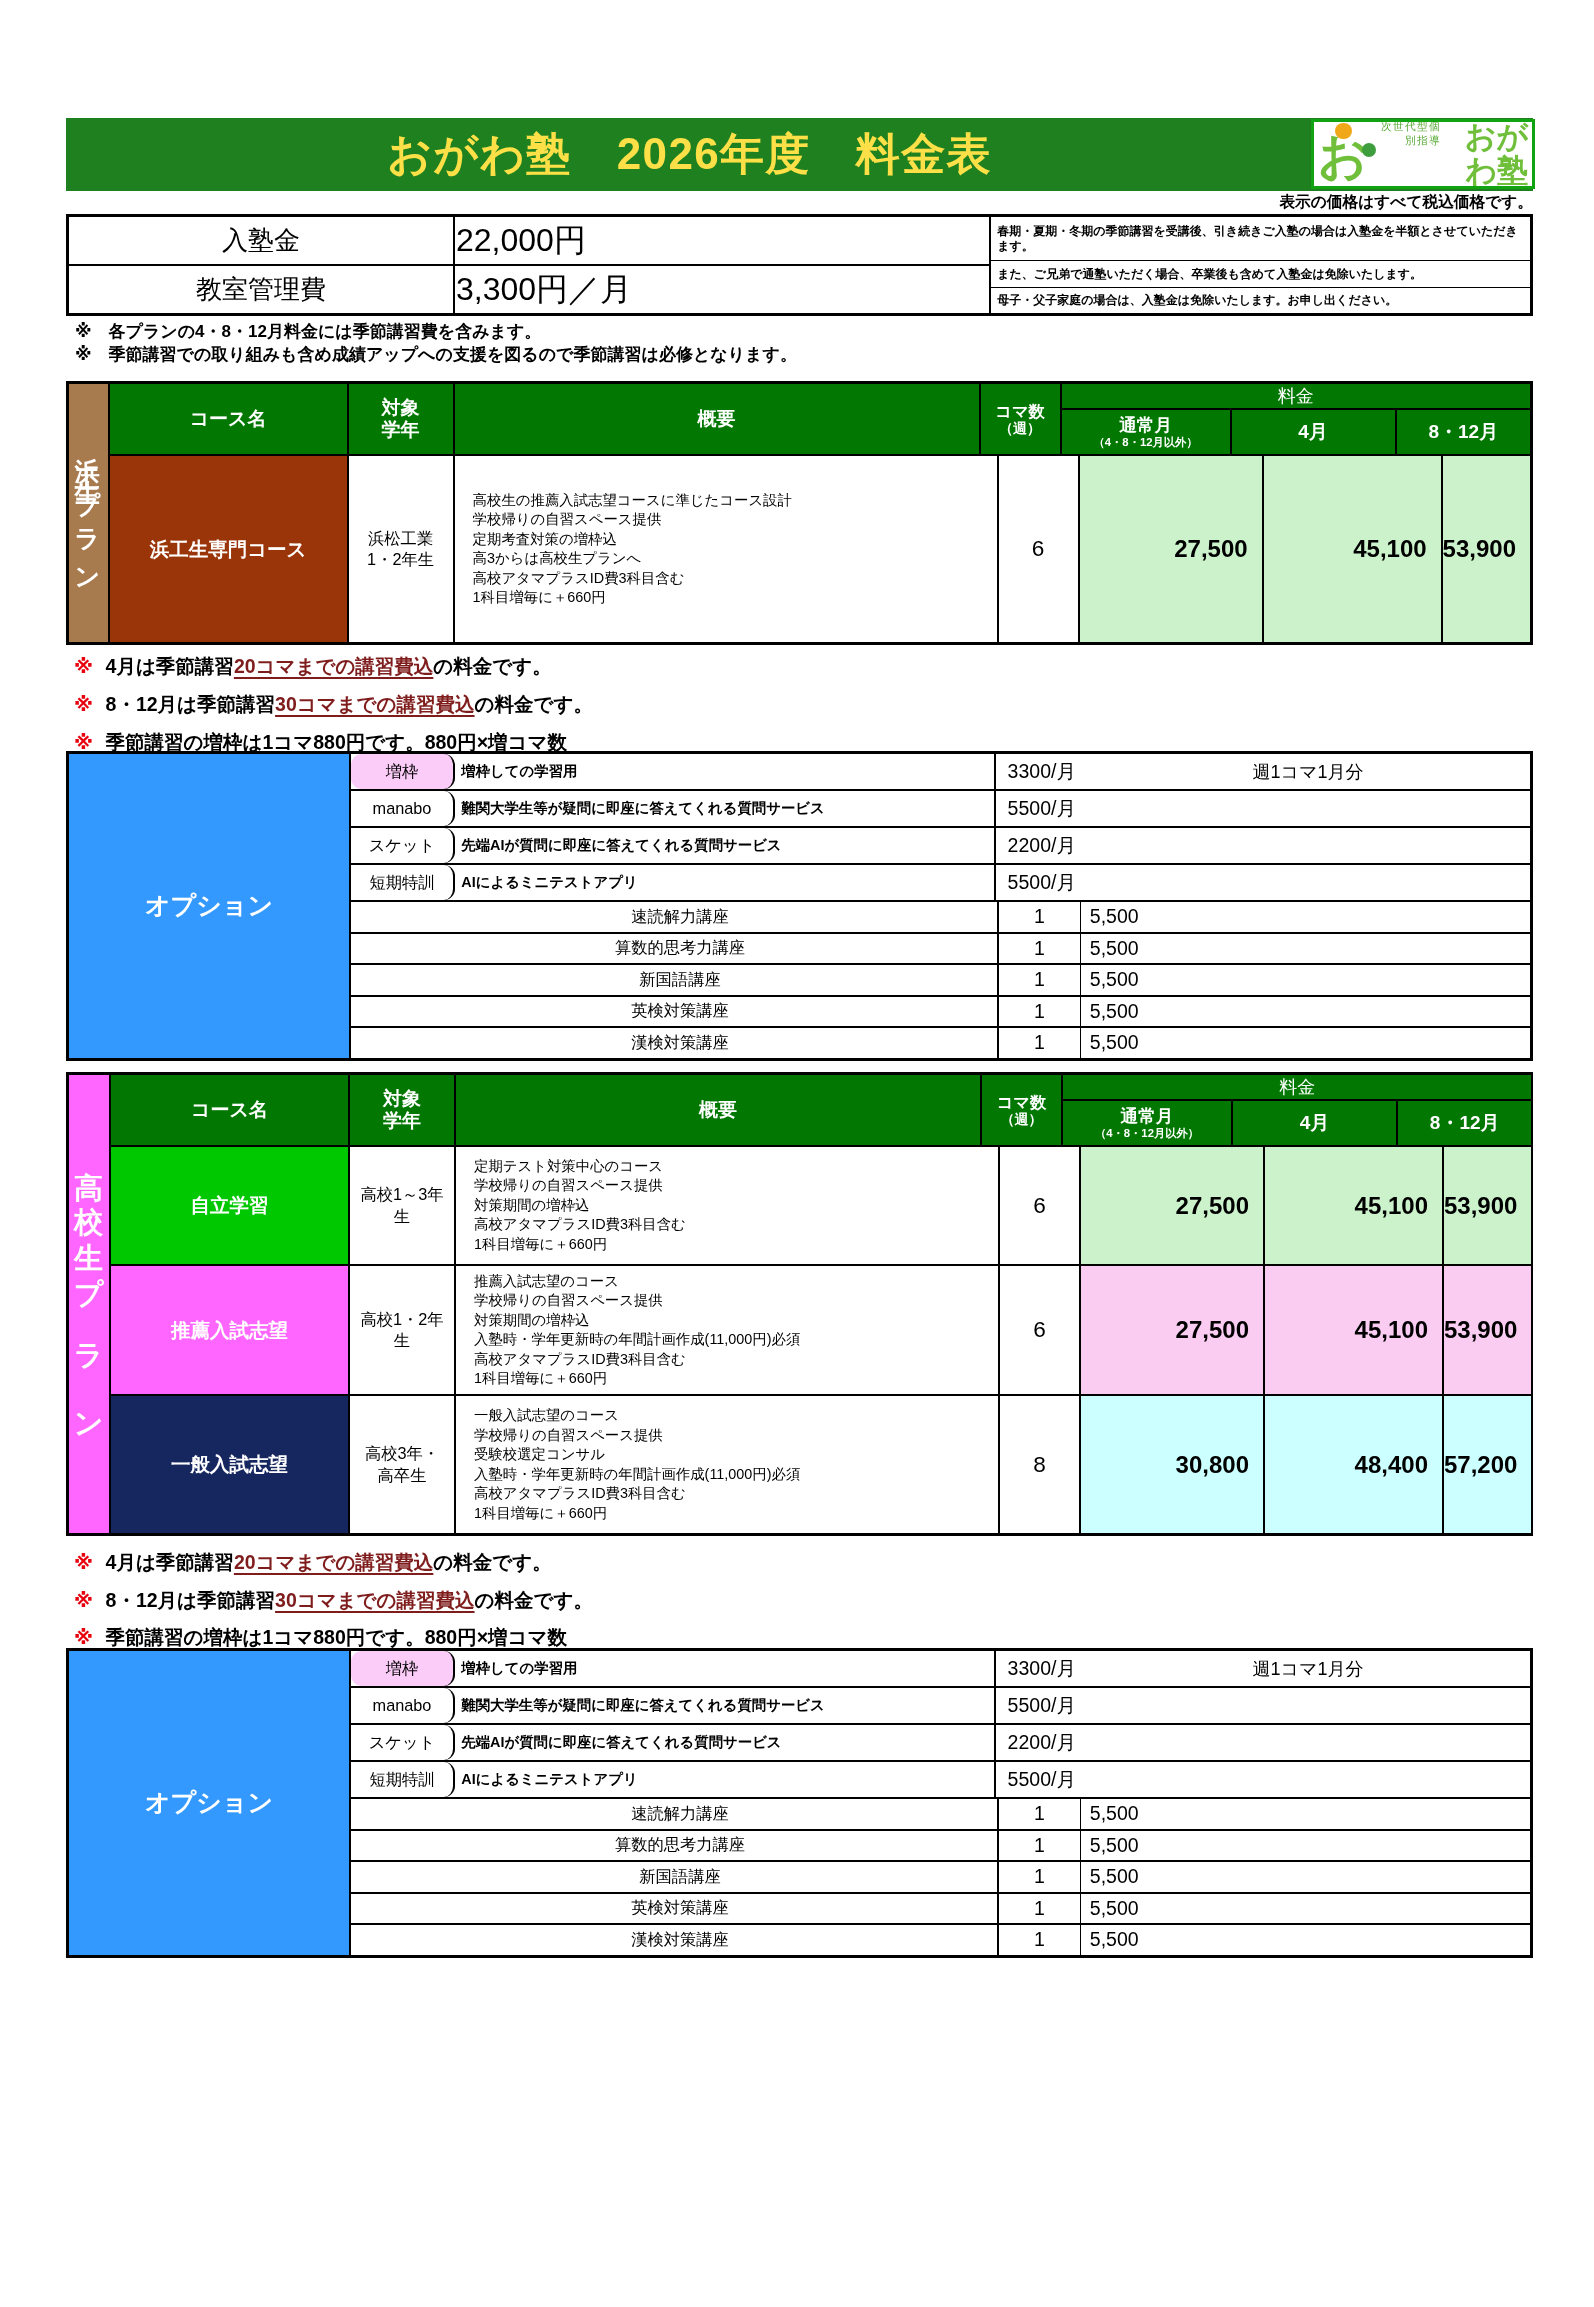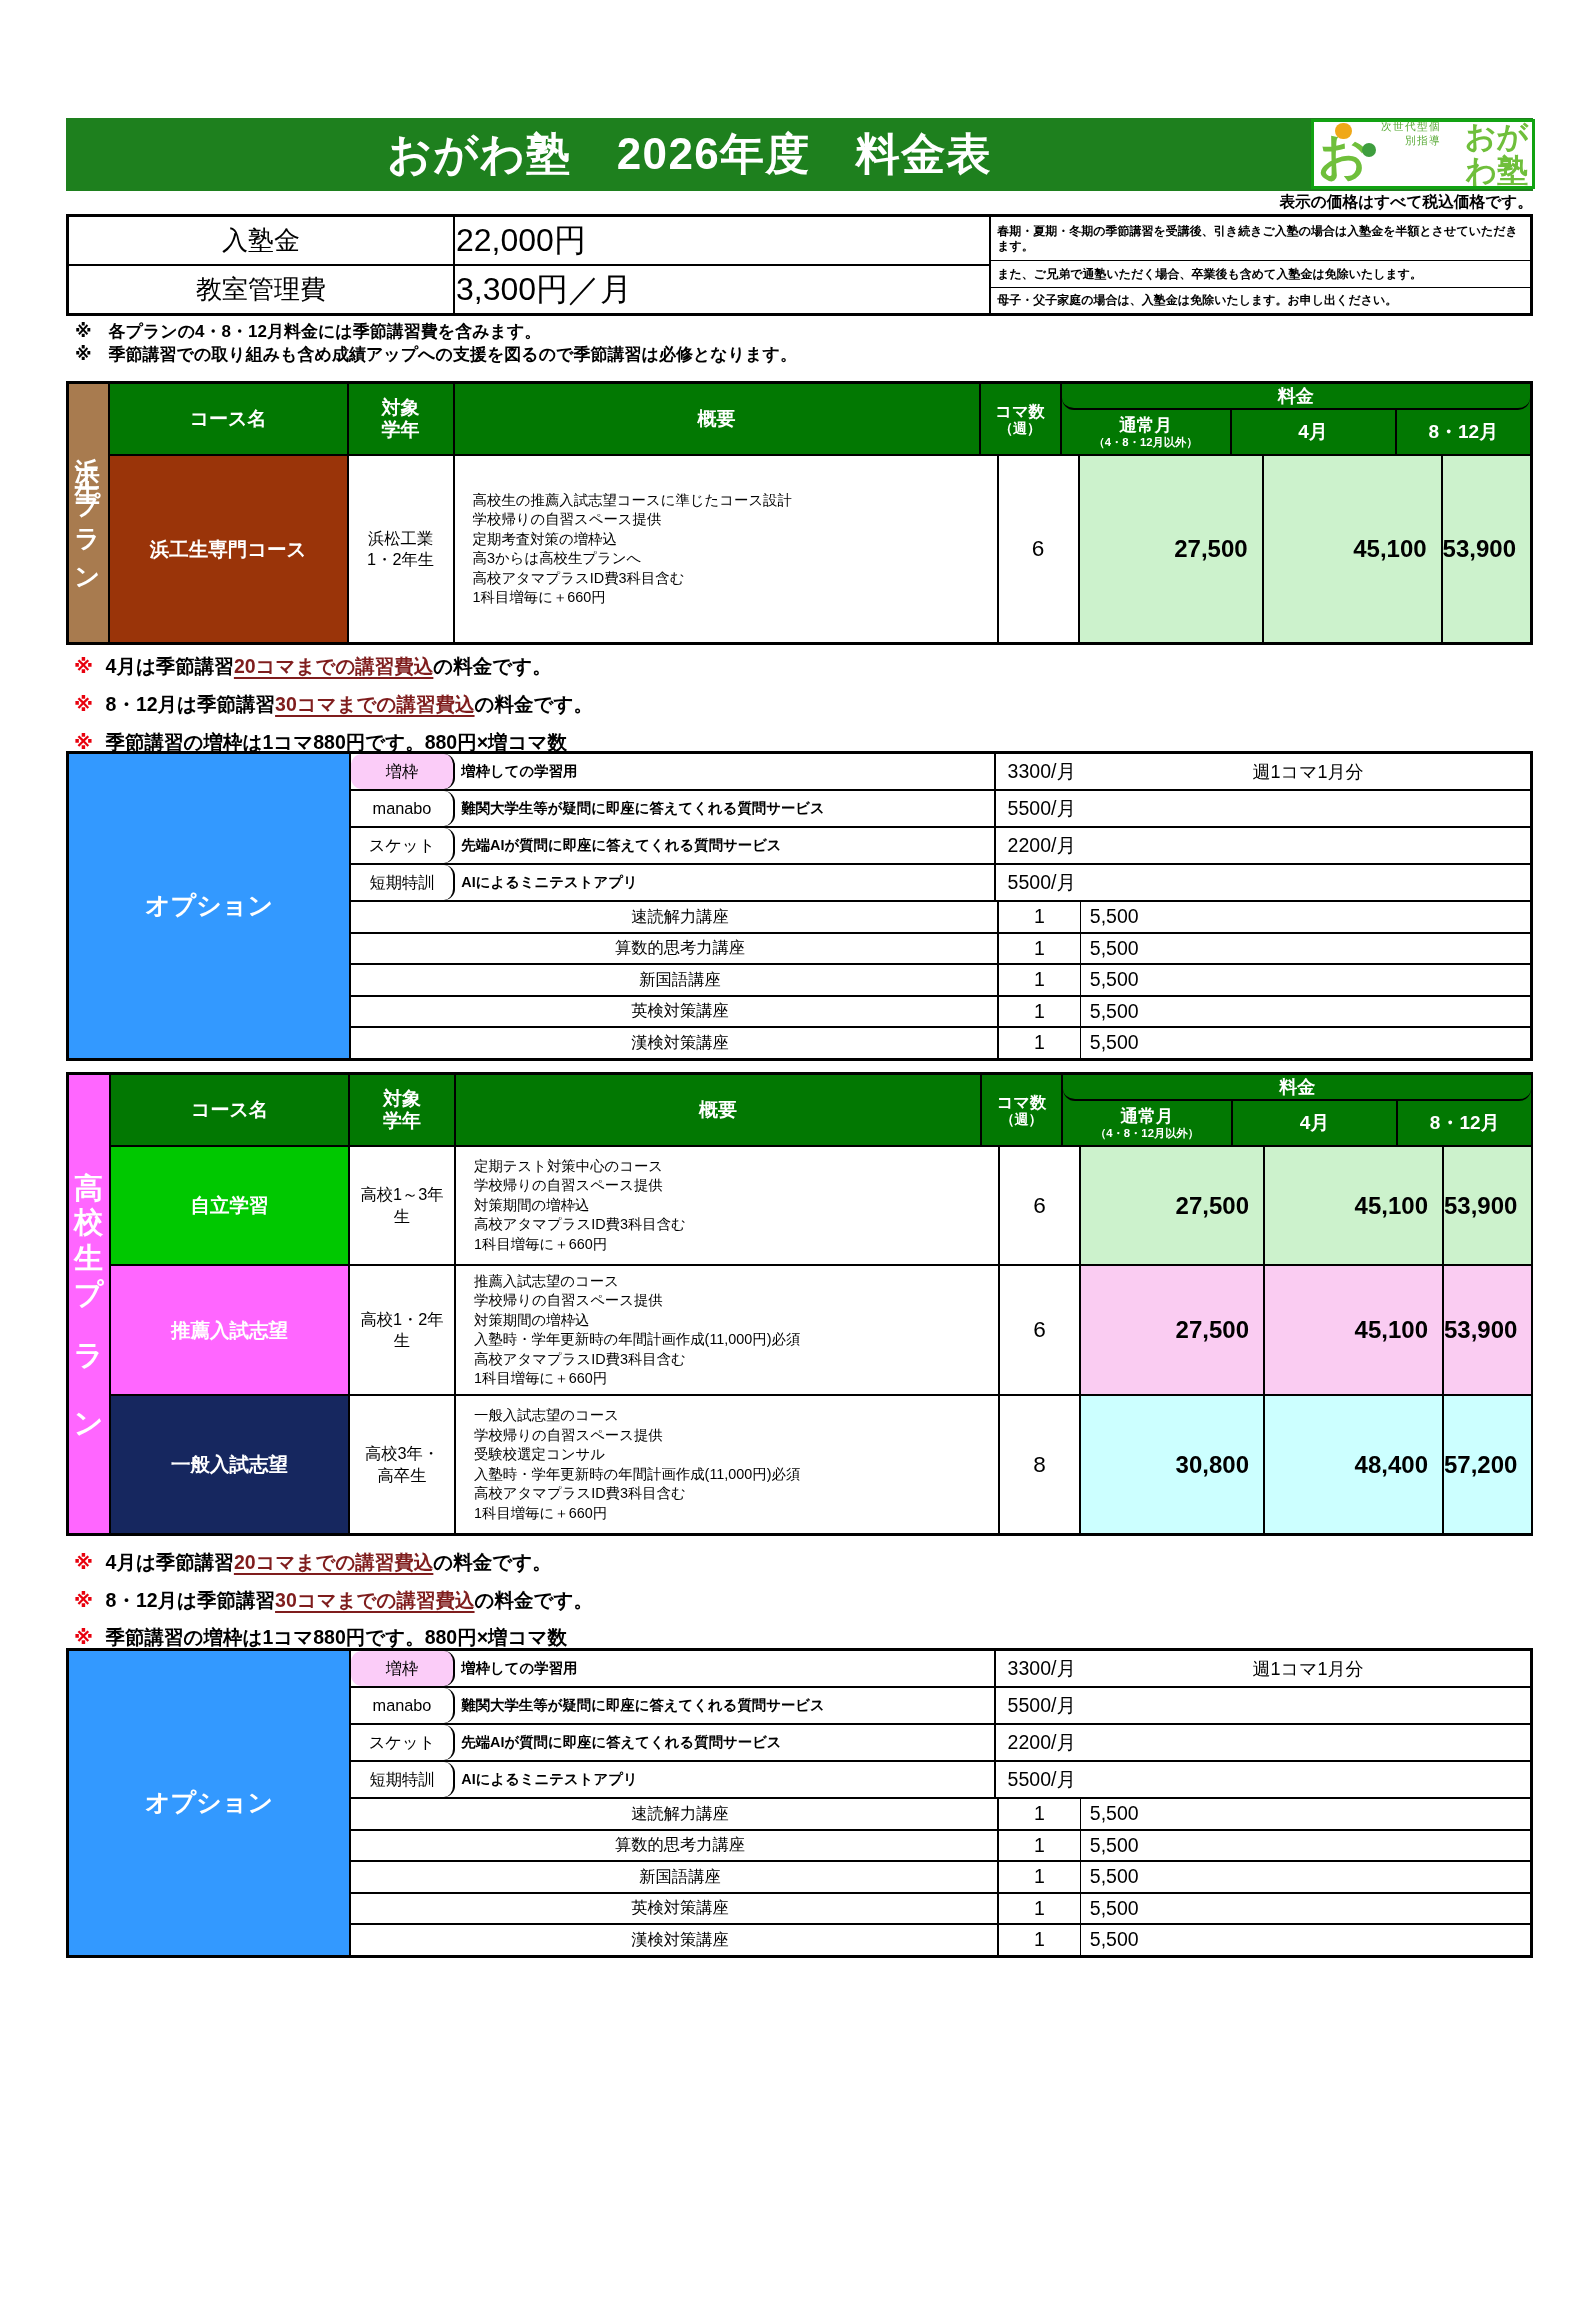--- a/index.html
+++ b/index.html
@@ -5,21 +5,21 @@
   html,body{margin:0;padding:0;background:#fff;}
   #page{
     position:relative;width:1594px;height:2307px;background:#ffffff;overflow:hidden;
     font-family:"Liberation Sans","DejaVu Sans",sans-serif;color:#000;
   }
   .abs{position:absolute;box-sizing:border-box;}
 
   
   .banner{left:66px;top:118px;width:1467px;height:73px;background:#1E801E;
     display:flex;align-items:center;justify-content:center;}
-  .banner-title{color:#ffffff;font-size:44px;font-weight:700;letter-spacing:1.3px;
+  .banner-title{color:#fde047;font-size:44px;font-weight:700;letter-spacing:1.3px;
     padding-right:220px;white-space:nowrap;}
   .logo-box{left:1311px;top:119px;width:224px;height:70px;background:#fff;
     border:3.8px solid #12A312;display:flex;align-items:center;padding:0 3.8px;}
   .logo-mark{position:relative;width:57px;height:60px;flex:0 0 57px;}
   .logo-o{position:absolute;left:0;top:3.8px;font-size:50px;line-height:57px;font-weight:700;color:#6FBF3B;}
   .dot-orange{position:absolute;left:17.6px;top:-1.3px;width:16.3px;height:16.3px;border-radius:50%;background:#F0A818;}
   .dot-green{position:absolute;right:-1.3px;top:19px;width:14.4px;height:14.4px;border-radius:50%;background:#3E9E3E;}
   .logo-texts{flex:1;display:flex;flex-direction:row;justify-content:center;}
   .logo-tagline{font-size:10.7px;color:#55A832;text-align:right;letter-spacing:1.3px;}
   .logo-name{font-size:31px;font-weight:700;color:#6FBF3B;text-align:right;line-height:1.1;}
@@ -48,21 +48,21 @@
   .strip1 .strip-text{font-size:25px;letter-spacing:11.3px;}
   .strip2 .strip-text{font-size:29px;letter-spacing:36px;}
   .pmain{flex:1;display:flex;flex-direction:column;}
   .phead{height:70px;display:flex;background:#027802;color:#fff;}
   .hc{display:flex;flex-direction:column;align-items:center;justify-content:center;
     font-size:19px;font-weight:700;border-right:2.5px solid #000;line-height:1.15;}
   .hcourse{width:237px;} .hgrade{width:104px;} .hov{width:524px;text-align:right;} .hkoma{width:79px;font-size:16.3px;}
   .hkoma .sub{font-size:14px;font-weight:700;}
   .hprice{flex:1;display:flex;flex-direction:column;border-right:none;}
   .hprice-top{height:24px;display:flex;align-items:center;justify-content:center;
-    font-size:18px;font-weight:700;border-bottom:2.5px solid #000;border-radius:12px;}
+    font-size:18px;font-weight:400;border-bottom:2.5px solid #000;}
   .hprice-cols{flex:1;display:flex;}
   .hnormal{width:168px;font-size:17.6px;} .hnormal .sub{font-size:11.3px;font-weight:700;}
   .hapril{width:163px;} .haug{flex:1;border-right:none;}
   .prow{display:flex;border-top:2.5px solid #000;}
   .cell{border-right:2.5px solid #000;display:flex;align-items:center;justify-content:center;}
   .cname{width:237px;font-size:19.5px;font-weight:700;color:#fff;text-align:center;}
   .cgrade{width:104px;font-size:16.3px;line-height:1.3;flex-direction:column;text-align:center;}
   .cov{width:524px;flex-direction:column;align-items:flex-start;justify-content:center;
     padding-left:18px;font-size:14.4px;line-height:19.5px;}
   .cov span{display:block;white-space:nowrap;}

